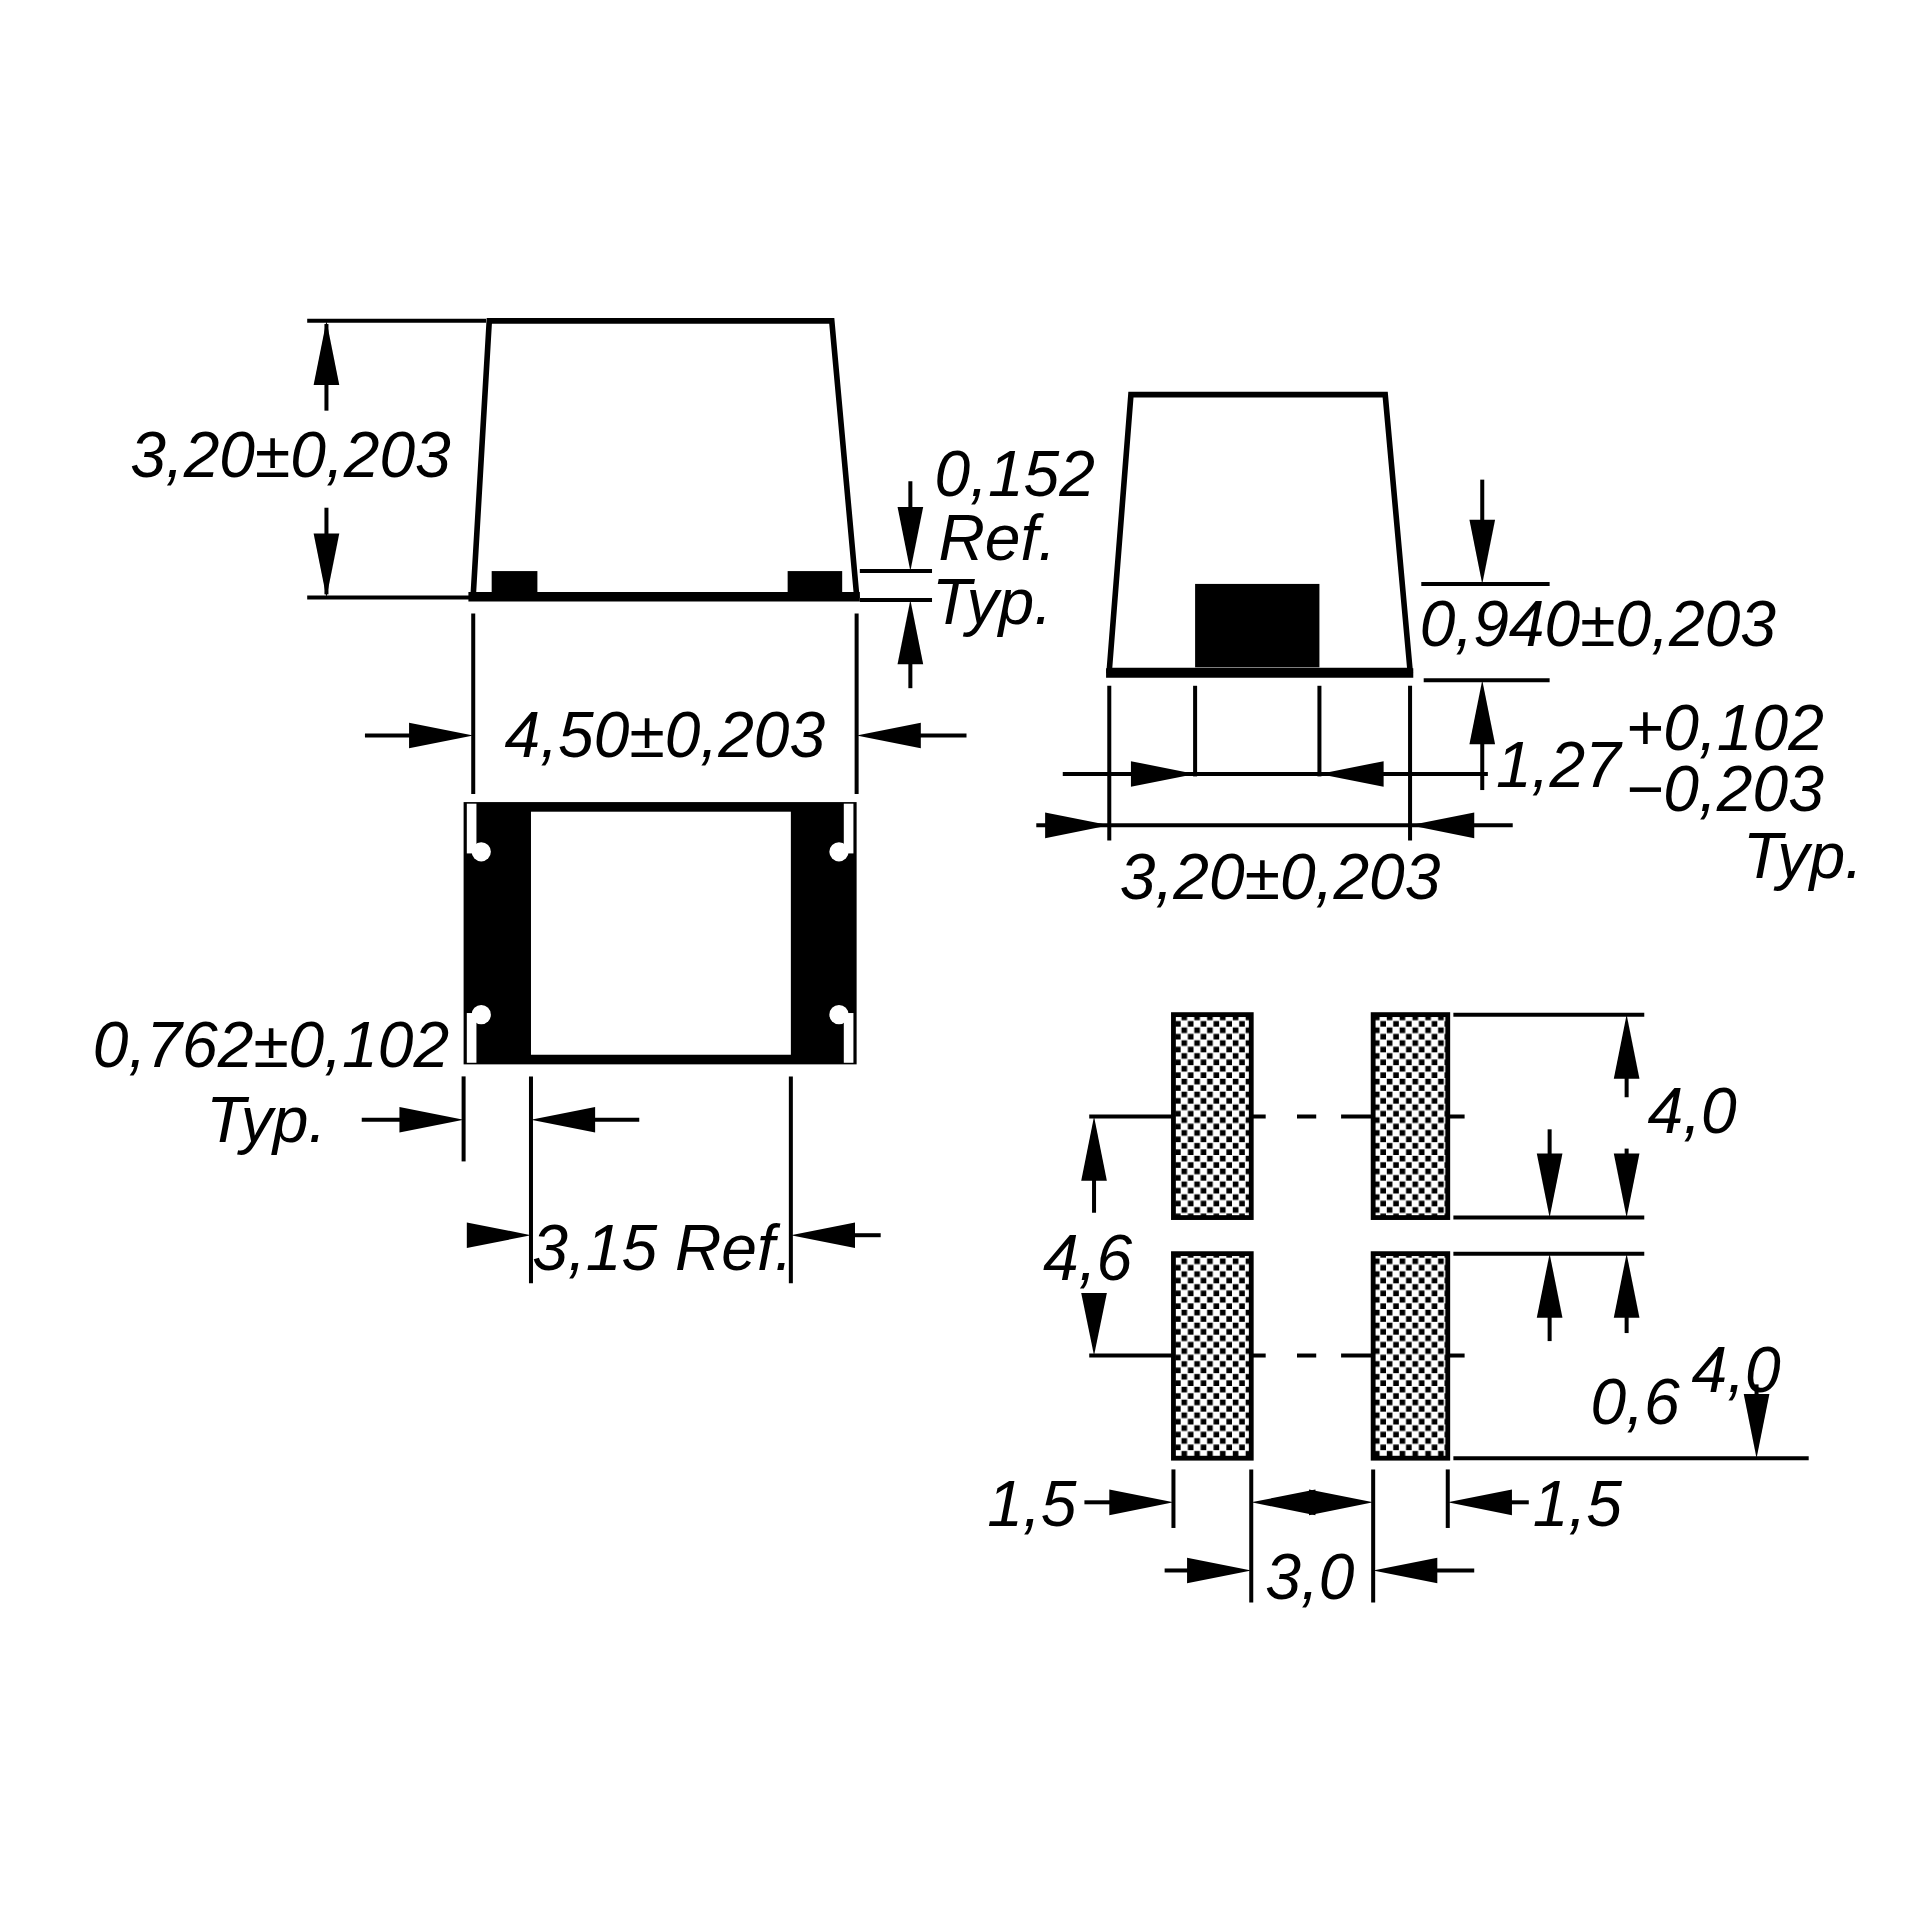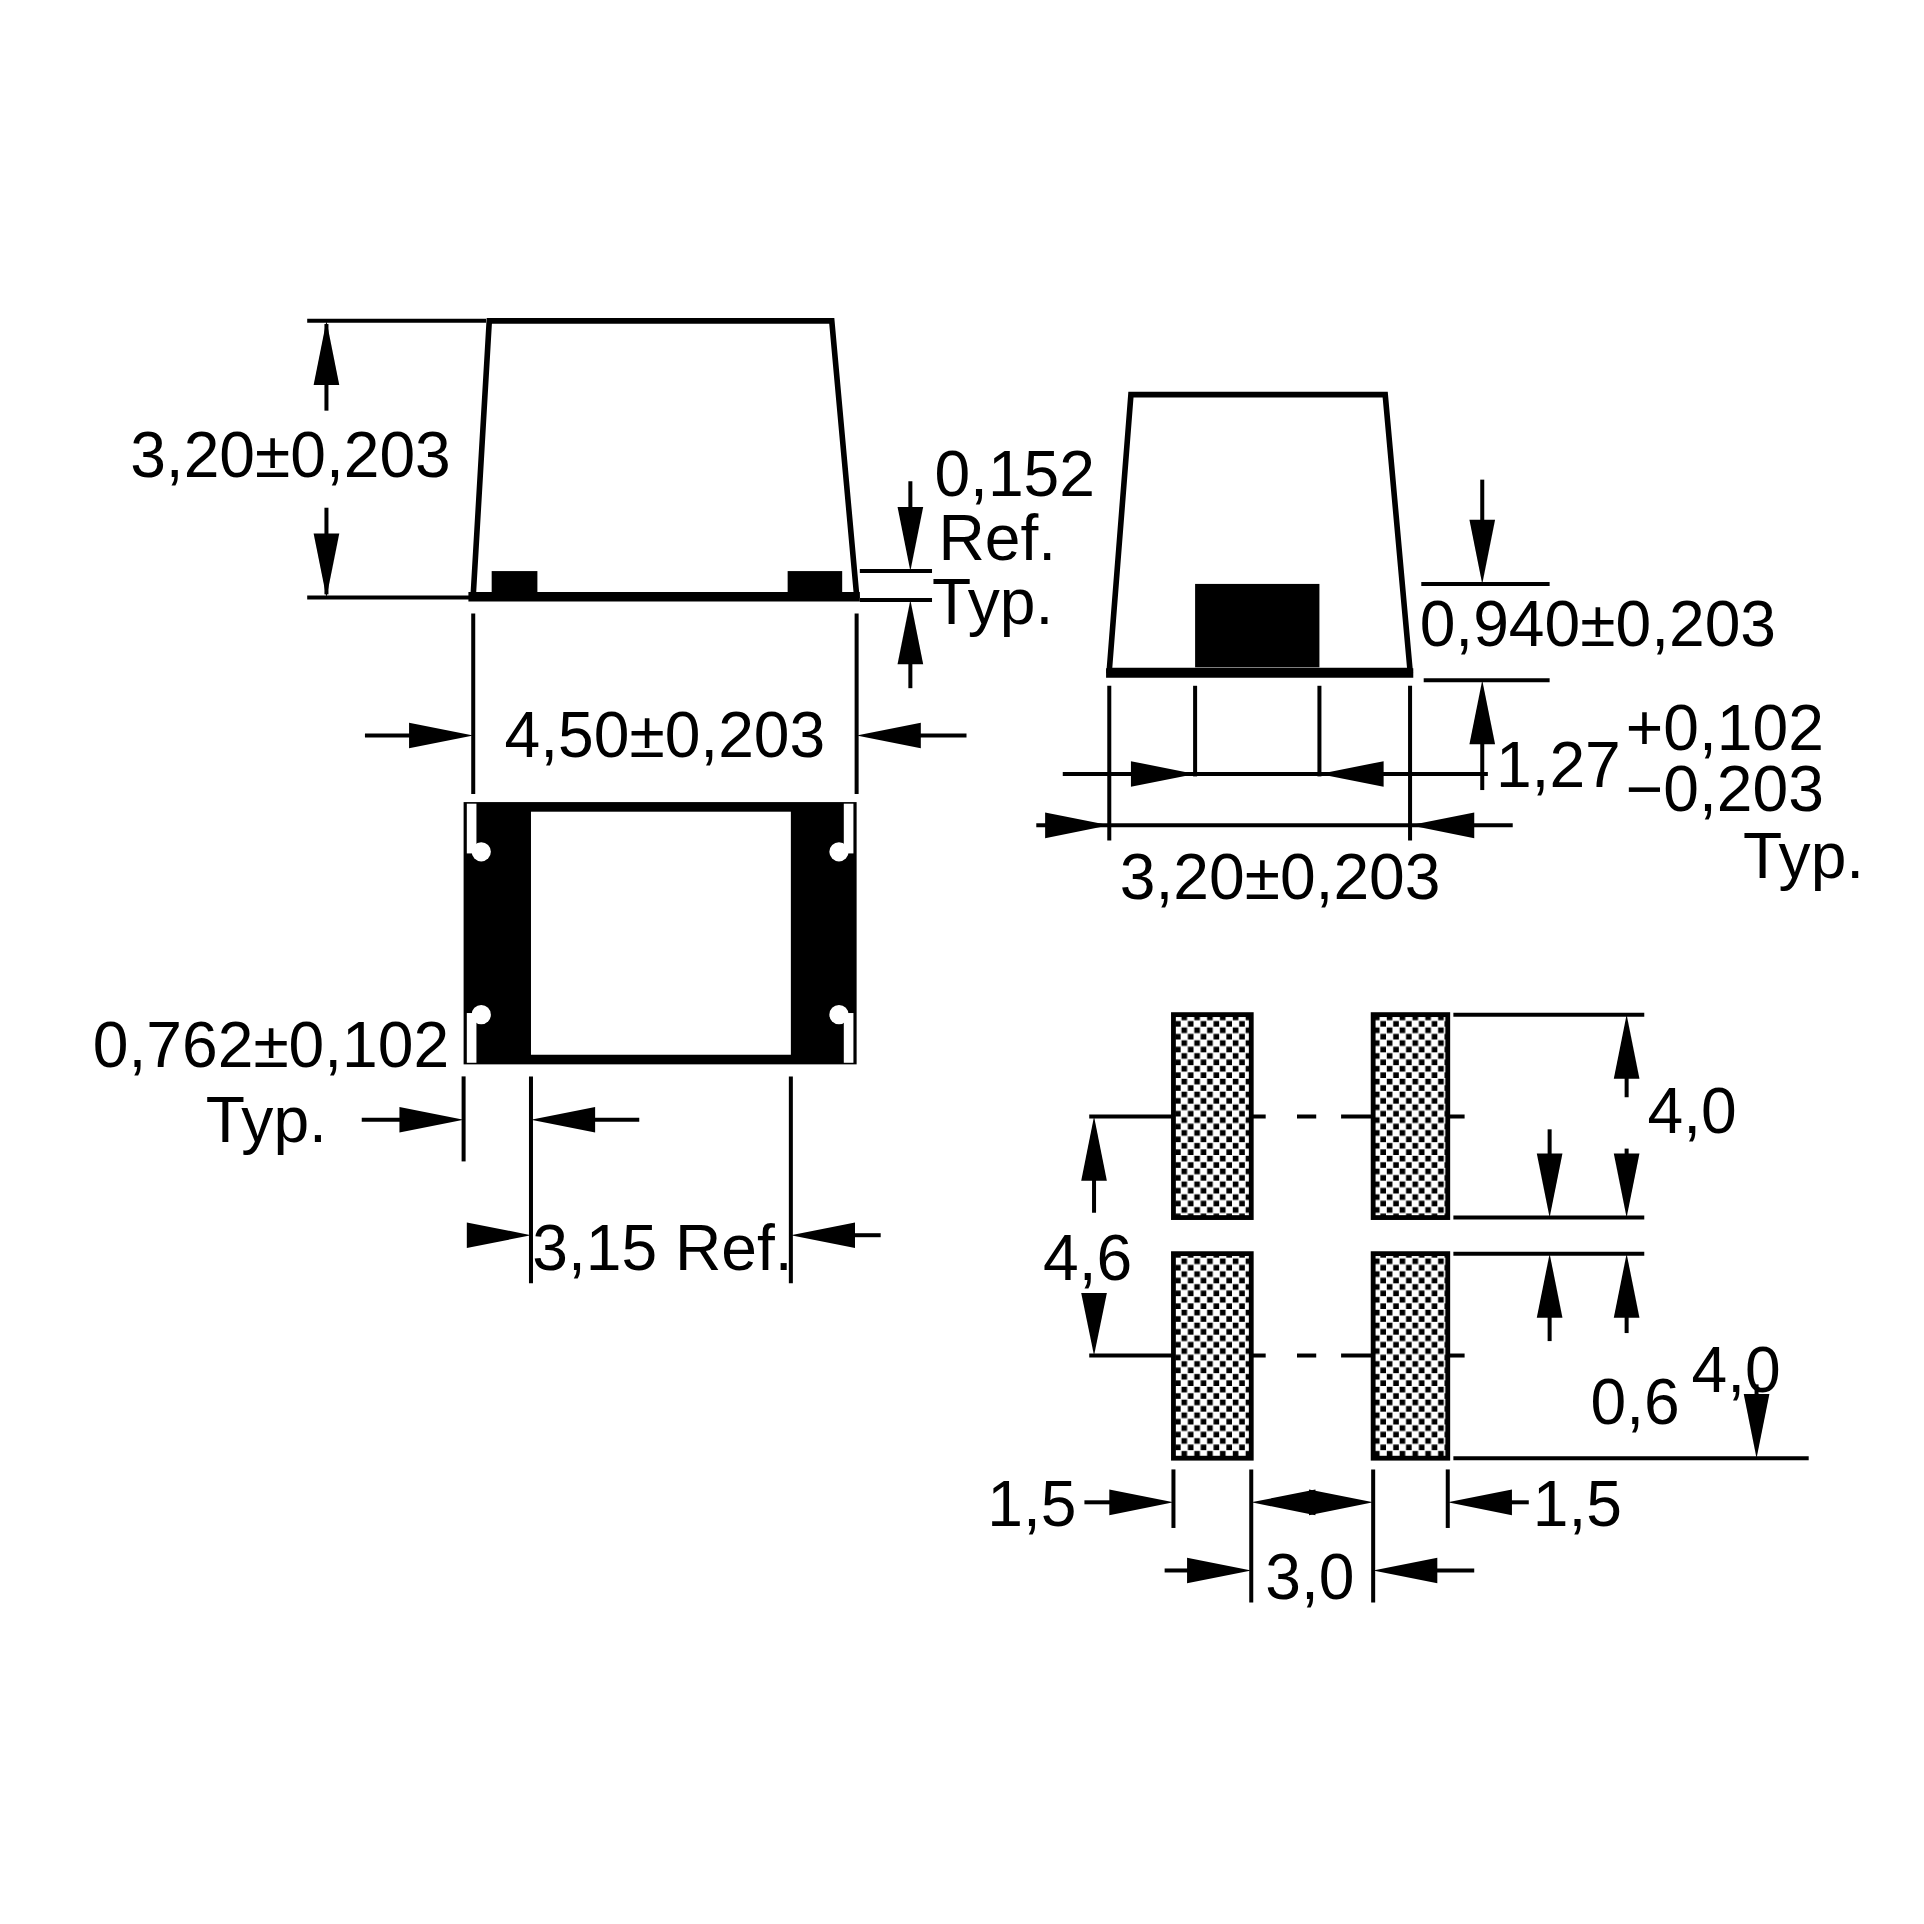--- a/index.html
+++ b/index.html
@@ -1,16 +1,16 @@
 <!DOCTYPE html>
 <html style="font-size:13px"><head>
 <meta charset="utf-8">
 <style>
   html,body{margin:0;padding:0;background:#fff;}
-  #stage{position:relative;width:1925px;height:1925px;background:#ffffff;overflow:hidden;}
+  #stage{position:relative;width:1925px;height:1925px;background:#ffffff;overflow:hidden;font-style:italic;}
   svg{display:block;}
   text{font-family:"Liberation Sans","DejaVu Sans",sans-serif;font-size:80px;fill:#000;}
 </style>
 </head>
 <body>
 
 <div id="stage">
 <svg width="1925" height="1925" viewBox="0 0 2400 2400">
   <defs>
     <pattern id="padfill" patternUnits="userSpaceOnUse" width="16" height="16">

